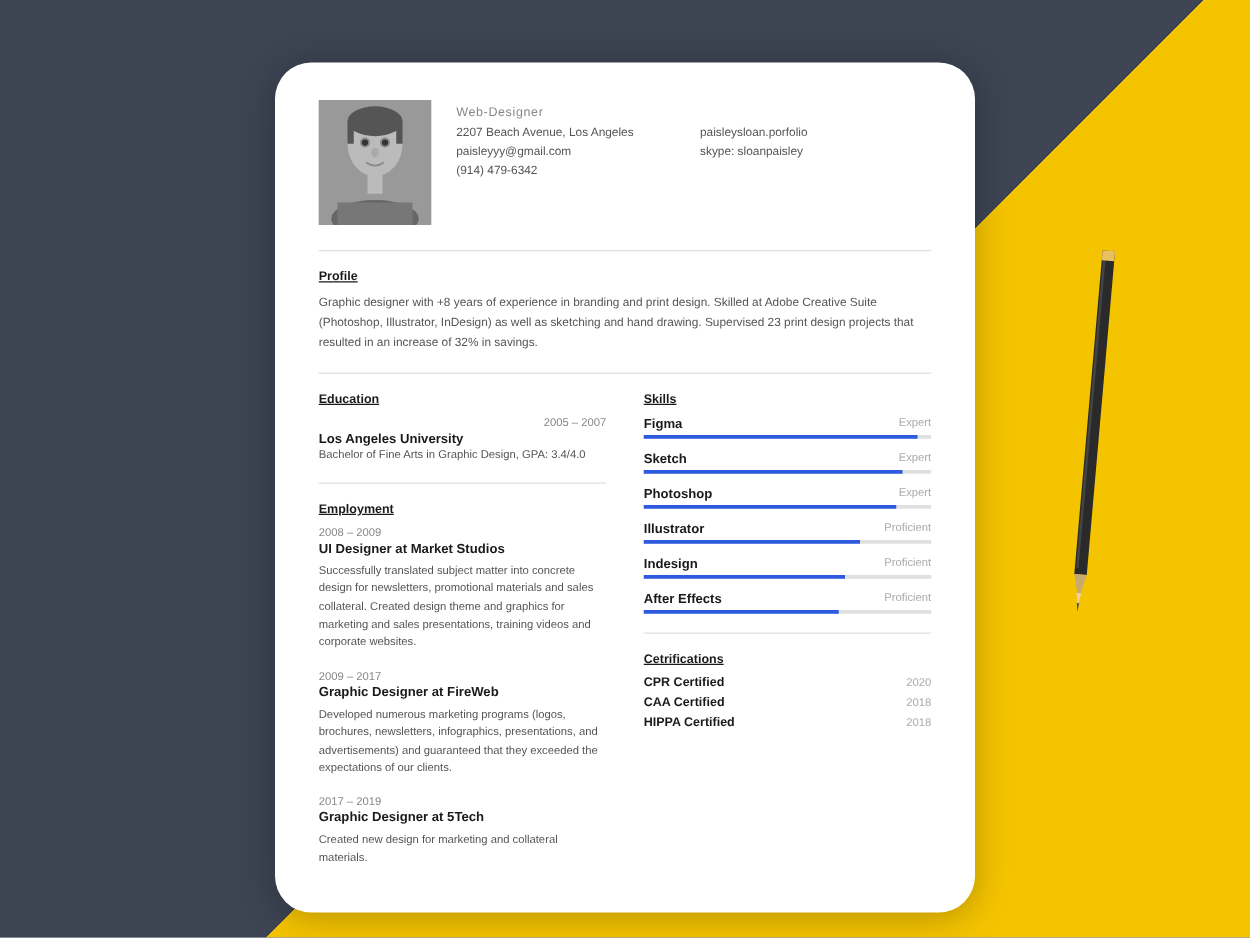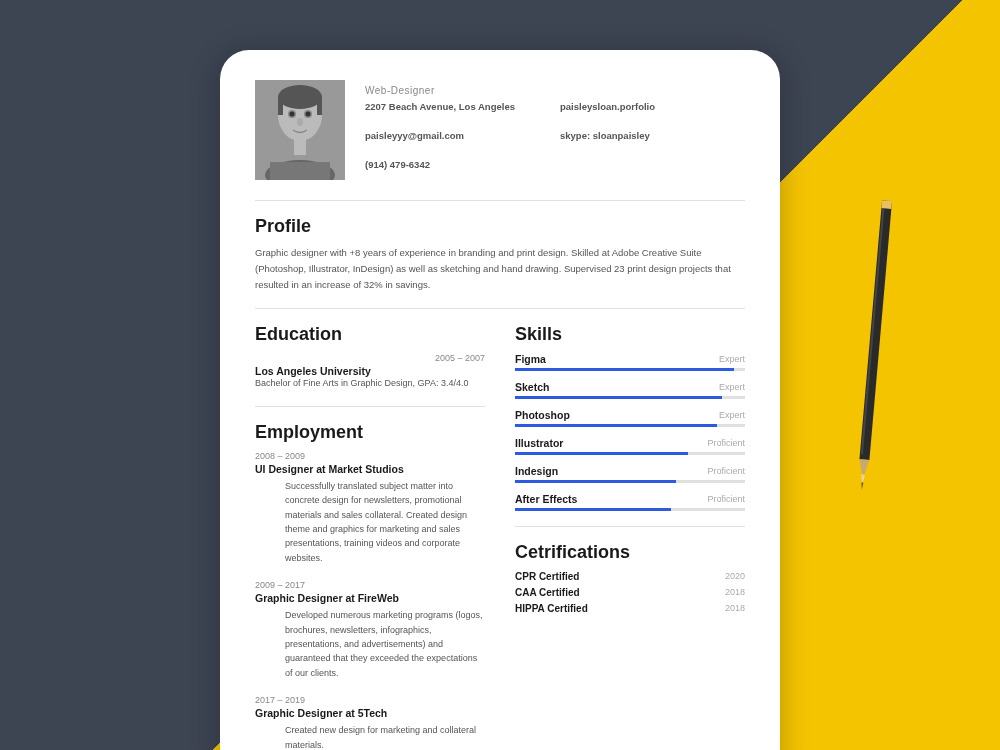--- a/index.html
+++ b/index.html
@@ -73,46 +73,46 @@
     .name {
       font-size: 26px;
       font-weight: 700;
       color: #1a1a1a;
       margin-bottom: 10px;
     }
 
     .contact-grid {
       display: grid;
       grid-template-columns: 1fr 1fr;
-      gap: 14px 10px;
-      font-weight: bold;
+      gap: 0 10px;
     }
 
     .contact-item {
       font-size: 9.5px;
       color: #555;
       line-height: 1.6;
     }
 
     .divider {
       height: 1px;
       background: #e0e0e0;
       margin: 15px 0;
     }
 
     
     .profile-section {
       margin-bottom: 15px;
     }
 
     .section-title {
-      font-size: 18px;
+      font-size: 10px;
       font-weight: 700;
       color: #1a1a1a;
       margin-bottom: 8px;
+      text-decoration: underline;
     }
 
     .profile-text {
       font-size: 9.5px;
       color: #555;
       line-height: 1.7;
     }
 
     .two-col {
       display: grid;
@@ -159,32 +159,31 @@
       font-size: 10.5px;
       font-weight: 700;
       color: #1a1a1a;
       margin-bottom: 4px;
     }
 
     .emp-desc {
       font-size: 9px;
       color: #555;
       line-height: 1.6;
-      margin-left: 30px;
     }
 
     
     .skill-item {
       margin-bottom: 10px;
     }
 
     .skill-header {
       display: flex;
       justify-content: space-between;
-      align-items: center;
+      align-items: flex-start;
       margin-bottom: 3px;
     }
 
     .skill-name {
       font-size: 10.5px;
       font-weight: 600;
       color: #1a1a1a;
     }
 
     .skill-level {

